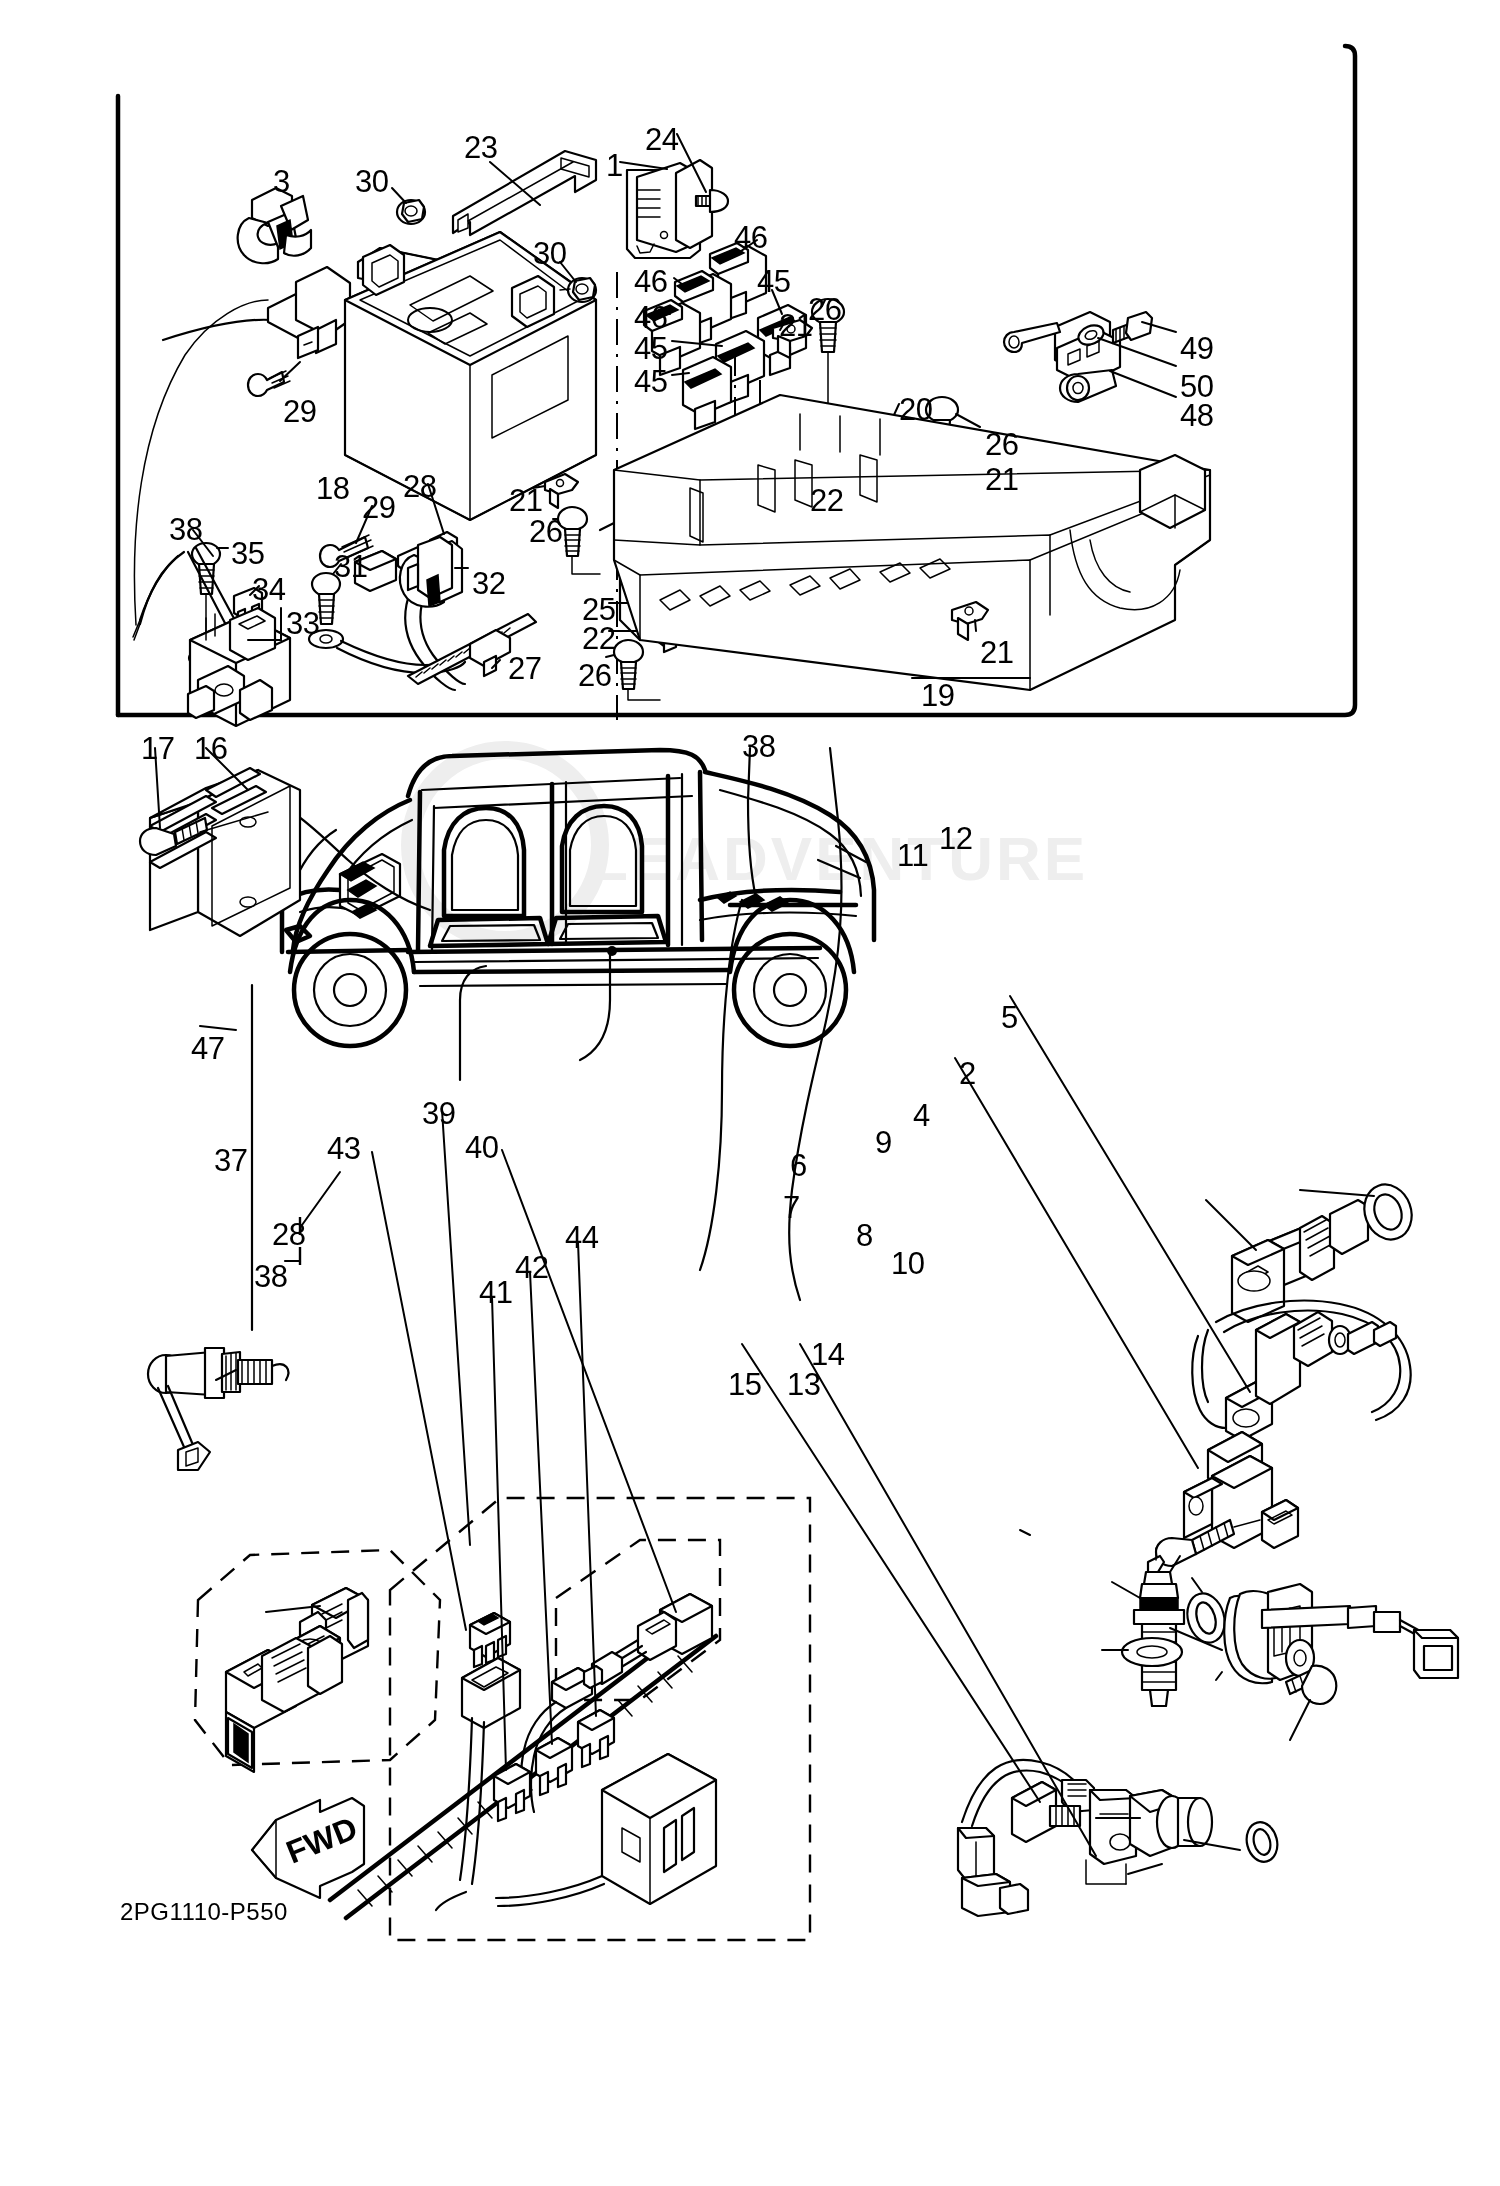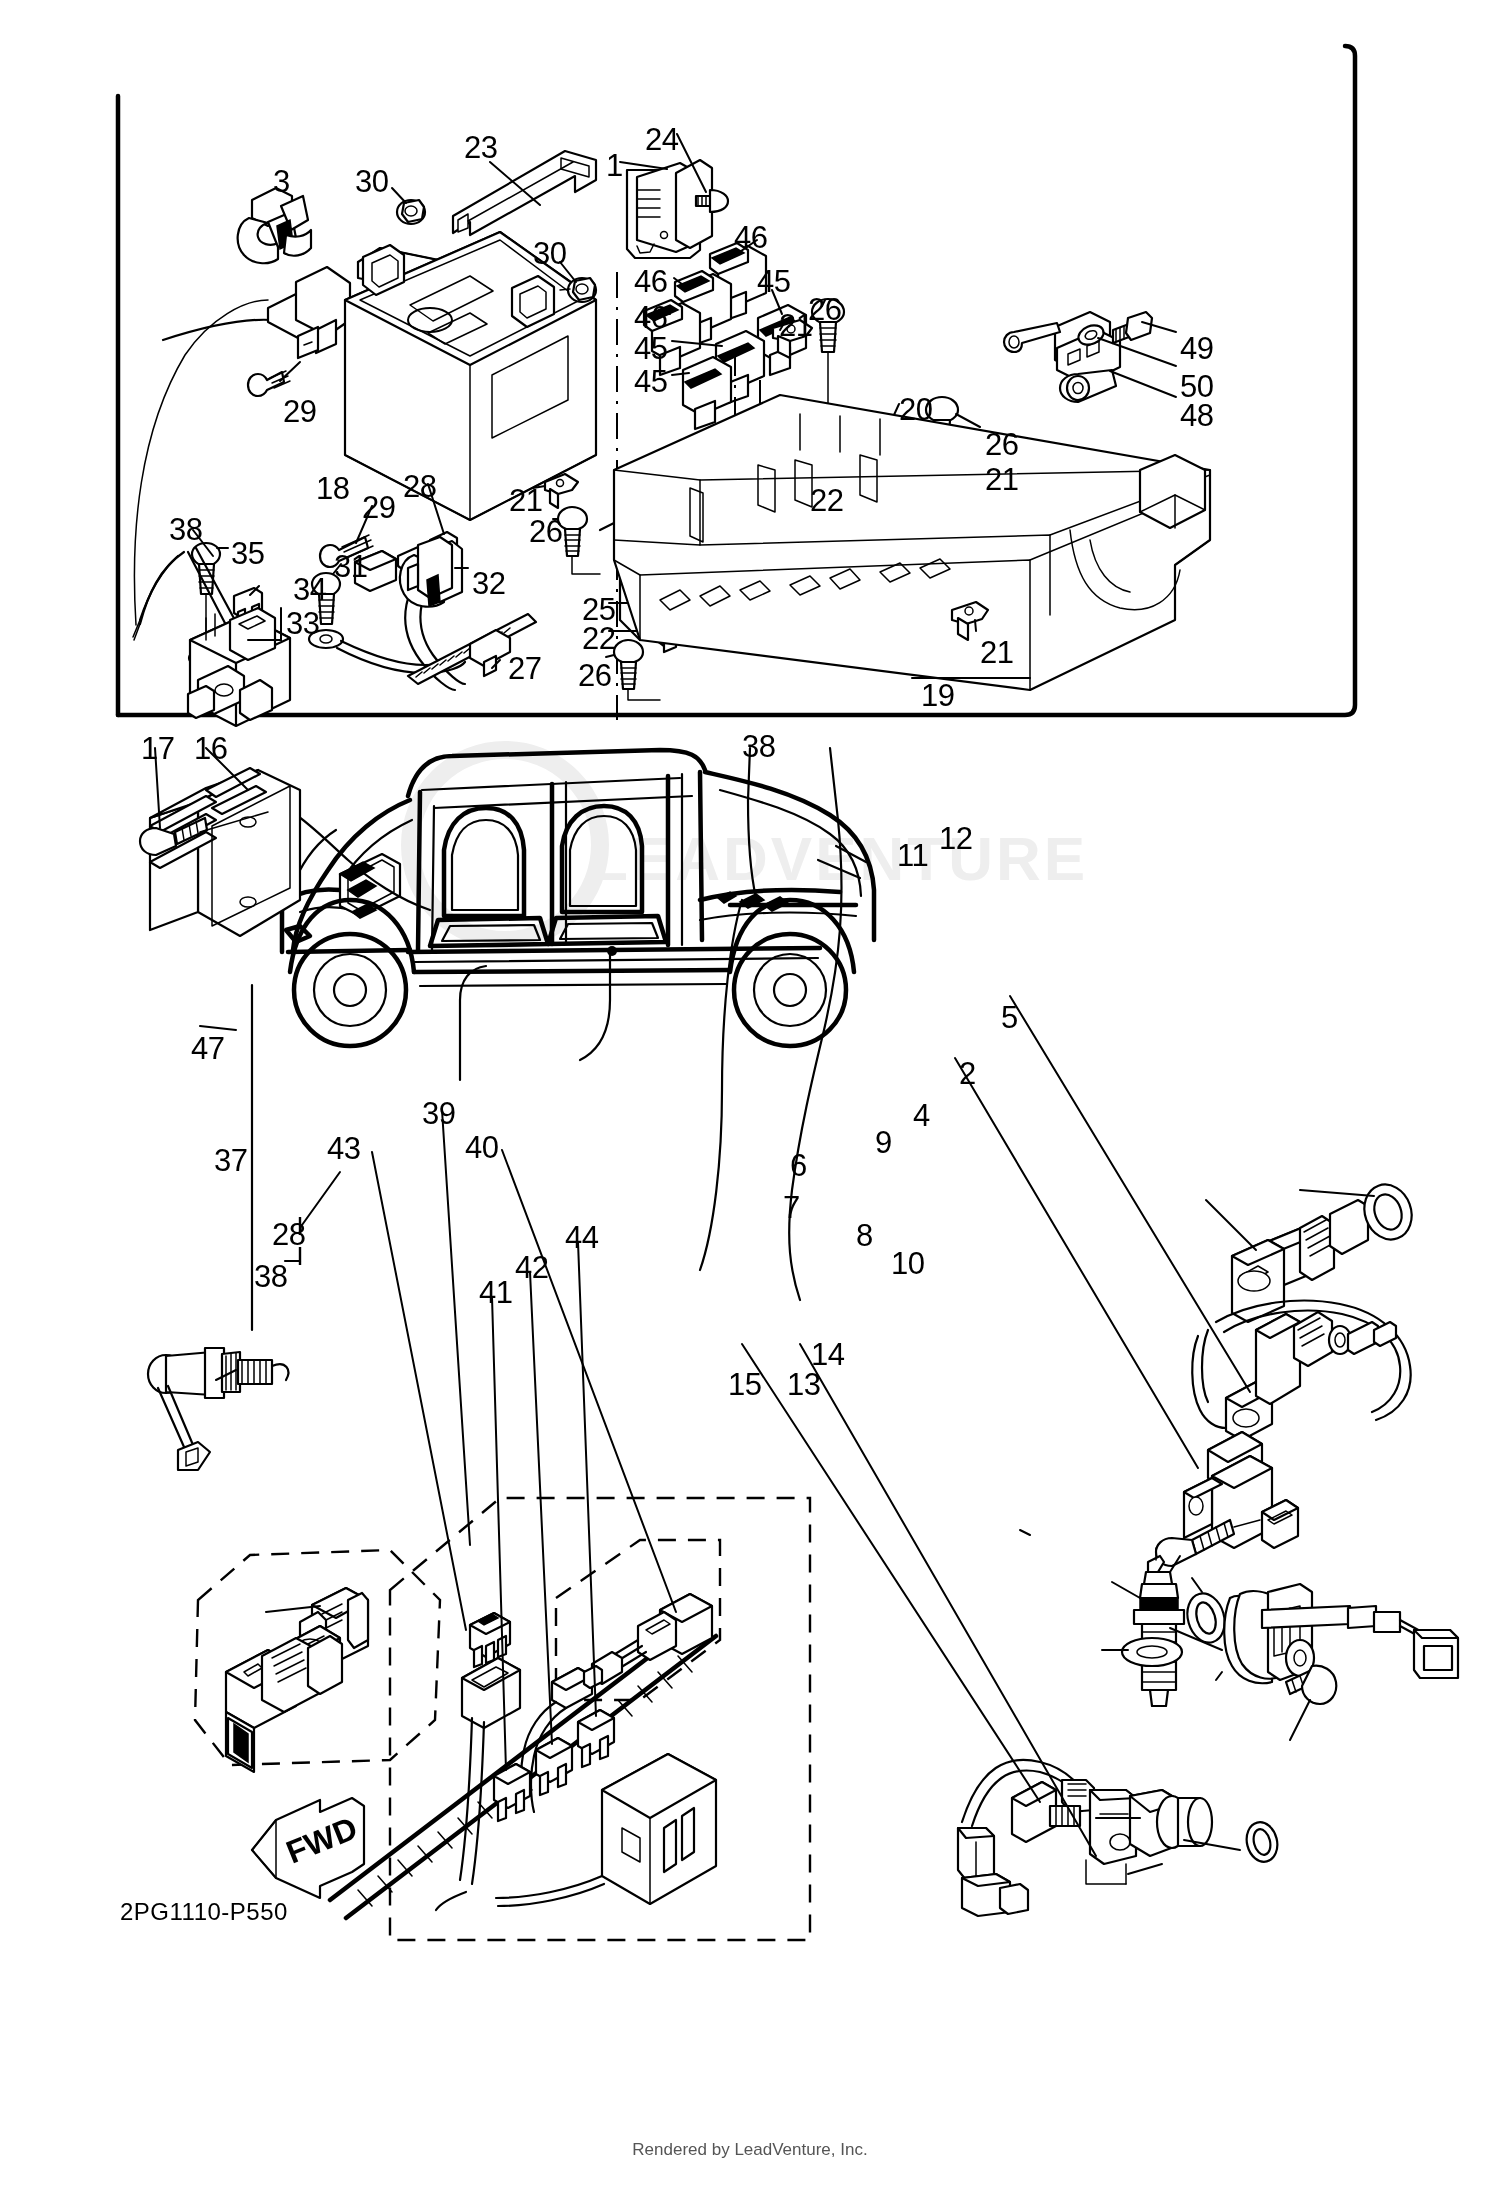--- a/index.html
+++ b/index.html
@@ -871,21 +871,21 @@
       <div class="callout" style="left: 985px; top: 464px;">21</div>
       <div class="callout" style="left: 403px; top: 471px;">28</div>
       <div class="callout" style="left: 509px; top: 485px;">21</div>
       <div class="callout" style="left: 810px; top: 485px;">22</div>
       <div class="callout" style="left: 362px; top: 492px;">29</div>
       <div class="callout" style="left: 169px; top: 514px;">38</div>
       <div class="callout" style="left: 529px; top: 516px;">26</div>
       <div class="callout" style="left: 231px; top: 538px;">35</div>
       <div class="callout" style="left: 334px; top: 551px;">31</div>
       <div class="callout" style="left: 472px; top: 568px;">32</div>
-      <div class="callout" style="left: 252px; top: 574px; margin-left: 41px;">34</div>
+      <div class="callout" style="left: 252px; top: 574px;">34</div>
       <div class="callout" style="left: 286px; top: 608px;">33</div>
       <div class="callout" style="left: 582px; top: 594px;">25</div>
       <div class="callout" style="left: 582px; top: 623px;">22</div>
       <div class="callout" style="left: 980px; top: 637px;">21</div>
       <div class="callout" style="left: 578px; top: 660px;">26</div>
       <div class="callout" style="left: 508px; top: 653px;">27</div>
       <div class="callout" style="left: 921px; top: 680px;">19</div>
       <div class="callout" style="left: 141px; top: 733px;">17</div>
       <div class="callout" style="left: 194px; top: 733px;">16</div>
       <div class="callout" style="left: 742px; top: 731px;">38</div>
@@ -908,15 +908,14 @@
       <div class="callout" style="left: 891px; top: 1248px;">10</div>
       <div class="callout" style="left: 515px; top: 1252px;">42</div>
       <div class="callout" style="left: 254px; top: 1261px;">38</div>
       <div class="callout" style="left: 479px; top: 1277px;">41</div>
       <div class="callout" style="left: 811px; top: 1339px;">14</div>
       <div class="callout" style="left: 728px; top: 1369px;">15</div>
       <div class="callout" style="left: 787px; top: 1369px;">13</div>
     </div>
 
   <div id="partnum">2PG1110-P550</div>
-  <div id="renderedby">Rendered by LeadVenture, Inc.</div>
 
 </div>
 
 </body></html>

